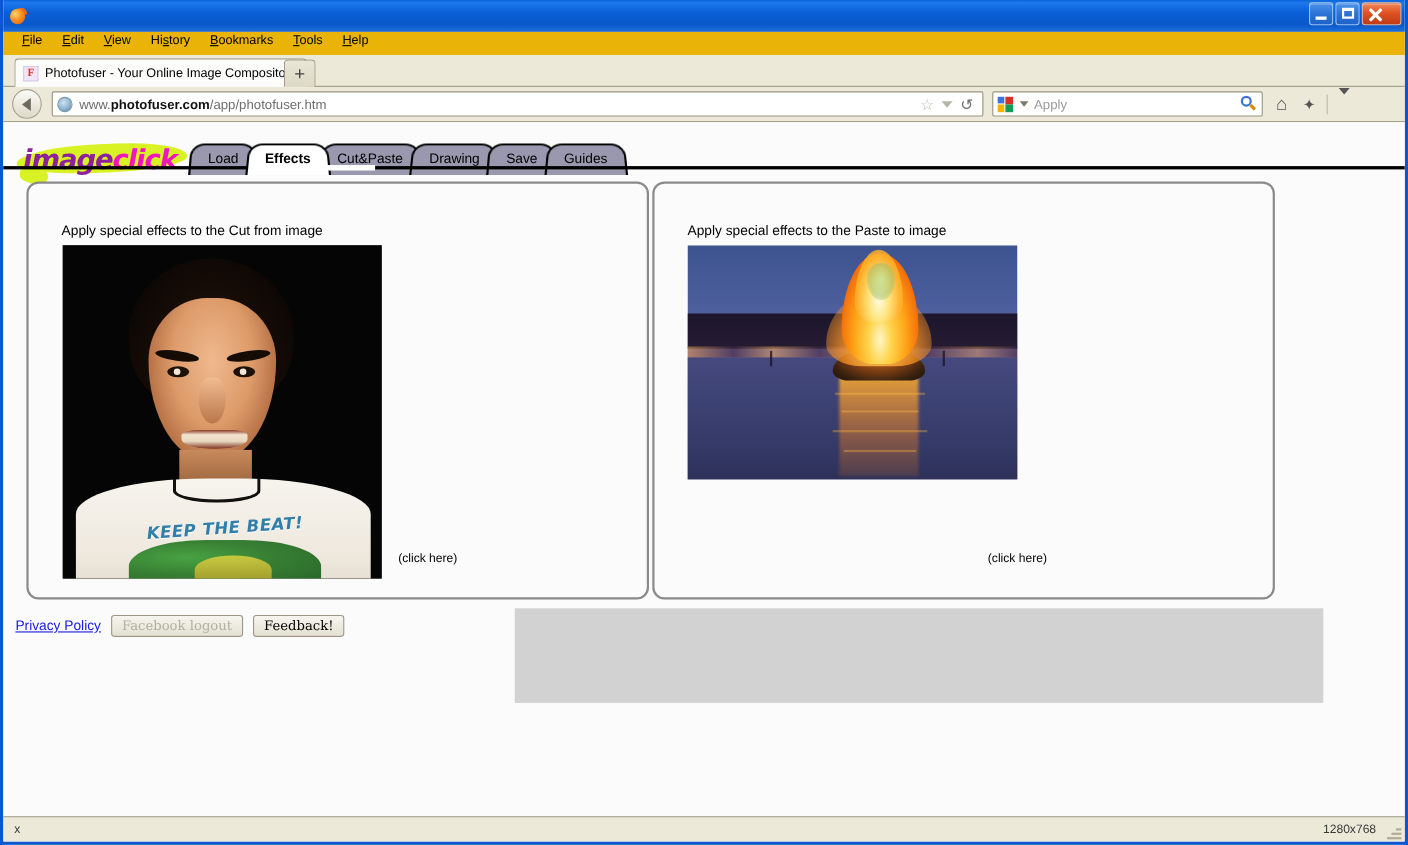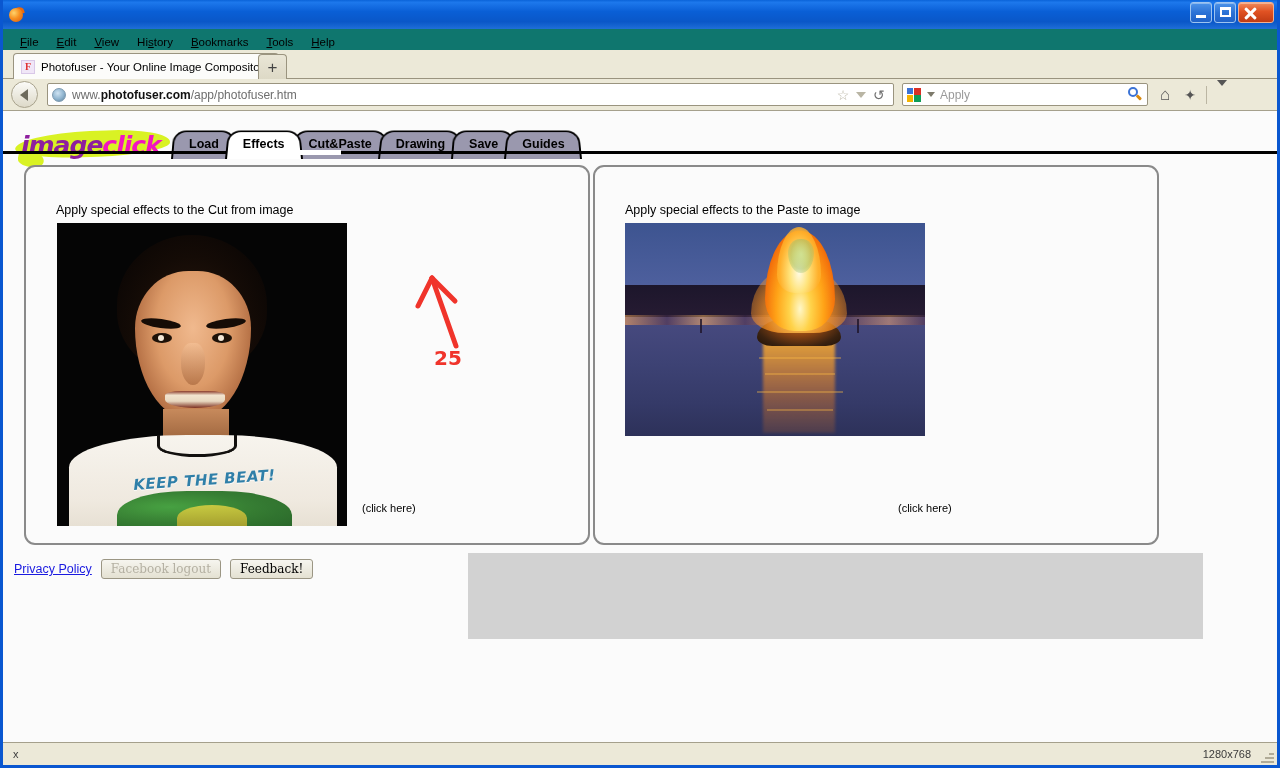--- a/index.html
+++ b/index.html
@@ -71,22 +71,22 @@
   .wbtn .g-x1, .wbtn .g-x2 {
     position: absolute; left: 10px; top: 3px; width: 3px; height: 15px;
     background: #fff; border-radius: 1px;
   }
   .wbtn .g-x1 { transform: rotate(45deg); }
   .wbtn .g-x2 { transform: rotate(-45deg); }
 
   
   #menubar {
     position: absolute; left: 0; top: 29px; width: 1274px; height: 21px;
-    background: #0f766e;
-    display: flex; align-items: flex-end; padding-left: 8px;
+    background: #eab308;
+    display: flex; align-items: flex-start; padding-left: 8px;
     font-size: 11.5px; color: #000;
   }
   .menu-item { padding: 2px 9px; cursor: default; white-space: nowrap; }
   .menu-item u { text-decoration: underline; }
 
   
   #tabstrip {
     position: absolute; left: 0; top: 50px; width: 1274px; height: 29px;
     background: #ece9d8;
     border-bottom: 1px solid #9a947f;
@@ -224,21 +224,21 @@
     border: 2px solid #000; border-bottom: none;
     border-radius: 14px 14px 0 0;
     transform: perspective(26px) rotateX(4deg);
     transform-origin: bottom center;
   }
   .ptab.active .shape { background: #ffffff; z-index: 5; }
   .ptab .label {
     position: relative; z-index: 6;
     display: flex; align-items: center; justify-content: center;
     height: 31px; padding: 0 18px;
-    font-size: 12.5px; font-weight: bold; color: #000;
+    font-size: 12.5px; font-weight: normal; color: #000;
     white-space: nowrap;
   }
   .ptab.active .label { font-weight: bold; }
   #tabline {
     position: absolute; left: 0; top: 40px; width: 1274px; height: 3px;
     background: #000;
   }
   #tabline-white {
     position: absolute; left: 283px; top: 39px; width: 55px; height: 5px;
     background: #fff; z-index: 7;
@@ -560,28 +560,20 @@
         <span class="label">Save</span>
       </div>
       <div class="ptab">
         <span class="shape"></span>
         <span class="label">Guides</span>
       </div>
     </div>
     <div id="tabline"></div>
     <div id="tabline-white"></div>
 
-    <div id="annot">
-      <svg width="110" height="115" viewBox="0 0 110 115">
-        <line x1="48" y1="80" x2="24" y2="12" stroke="#f0342b" stroke-width="5" stroke-linecap="round"></line>
-        <line x1="24" y1="12" x2="10" y2="40" stroke="#f0342b" stroke-width="5" stroke-linecap="round"></line>
-        <line x1="24" y1="12" x2="47" y2="35" stroke="#f0342b" stroke-width="5" stroke-linecap="round"></line>
-      </svg>
-      <span class="num">25</span>
-    </div>
 
     <div class="panel" id="panel-left">
       <div class="panel-caption">
         <span>Apply special effects to the </span><b>Cut from</b><span> image</span>
       </div>
 
       <div class="photo" id="photo-left">
         <span class="p-bg"></span>
         <span class="p-hair"></span>
         <span class="p-face"></span>

